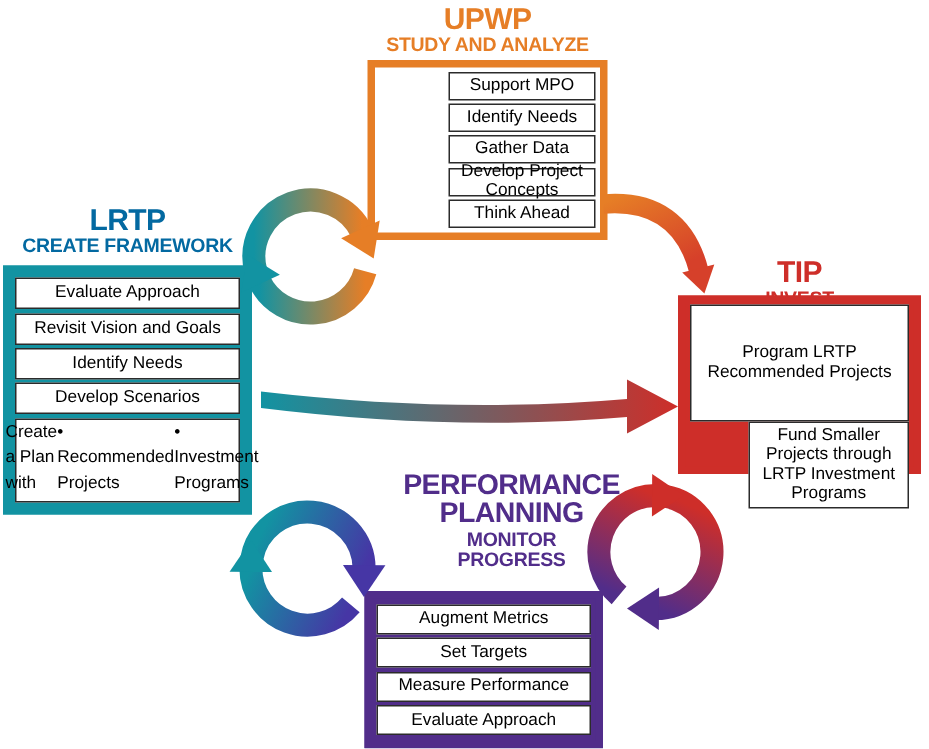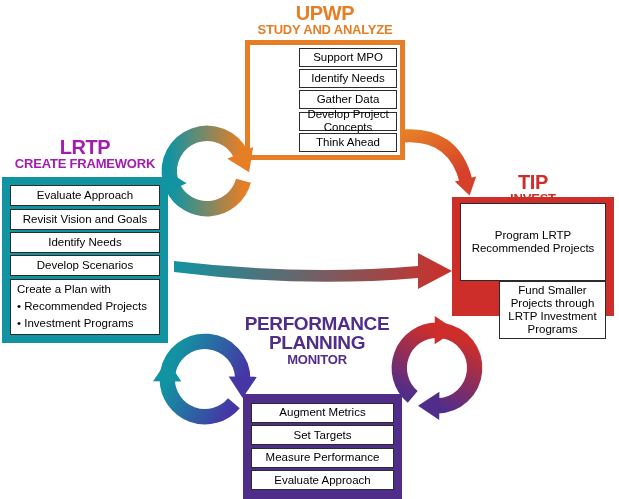--- a/index.html
+++ b/index.html
@@ -4,46 +4,46 @@
 <style>
   html,body{margin:0;padding:0;background:#fff;}
   .stage{position:relative;width:619px;height:499px;background:#fff;overflow:hidden;
          font-family:"Liberation Sans",sans-serif;color:#000;}
 
   
   .title{position:absolute;text-align:center;font-weight:bold;line-height:1.02;letter-spacing:-0.4px;}
   .t-big{font-size:20px;display:block;}
   .t-small{font-size:13px;display:block;letter-spacing:-0.2px;}
   .c-orange{color:#E67E26;}
-  .c-teal{color:#a21caf;}
+  .c-teal{color:#0369a1;}
   .c-red{color:#CE2E29;}
   .c-purple{color:#512D8A;}
 
   
   .box{position:absolute;box-sizing:border-box;border:5px solid;display:flex;flex-direction:column;
        justify-content:space-evenly;padding:1px 2px;}
   .box-upwp{left:245px;top:40px;width:160px;height:120px;border-color:#E67E26;background:#fff;padding-left:48px;}
   .box-lrtp{left:2px;top:177px;width:166px;height:166px;border-color:#1293A2;background:#1293A2;}
   .box-tip{left:452px;top:197px;width:162px;height:119px;border-color:#CE2E29;background:#CE2E29;}
   .box-perf{left:243px;top:394px;width:159px;height:105px;border-color:#512D8A;background:#512D8A;}
 
   .row{background:#fff;border:1px solid #2b2b2b;display:flex;align-items:center;justify-content:center;
        text-align:center;font-size:11.5px;line-height:1.15;margin:0 1px;}
   .h17{height:17px;flex:0 0 17px;}
   .h19{height:19px;flex:0 0 19px;}
   .h18{height:18px;flex:0 0 18px;}
   .h44{height:44px;flex:0 0 44px;padding:16px 8px;}
   .h56{height:56px;flex:0 0 56px;padding:0 8px;margin-left:40px;}
-  .row-plan{height:54px;flex:0 0 54px;flex-direction:column;align-items:flex-start;justify-content:center;
+  .row-plan{height:54px;flex:0 0 54px;flex-direction:row;align-items:flex-start;justify-content:center;
             text-align:left;padding-left:6px;line-height:1.5;}
 
   .tt-upwp{left:225px;top:3px;width:200px;}
   .tt-lrtp{left:0px;top:137px;width:170px;}
   .tt-tip{left:463px;top:172px;width:140px;}
-  .tt-perf{left:227px;top:314px;width:180px;}
+  .tt-perf{left:251px;top:314px;width:180px;}
   .tt-perf .t-big{font-size:19px;}
 
   
   .arr{position:absolute;}
   .rot25{transform:rotate(25deg);}
   .rot115{transform:rotate(115deg);}
 </style>
 </head>
 <body>
 
@@ -83,20 +83,21 @@
   </div>
   <div class="box box-tip">
     <div class="row h44">Program LRTP Recommended Projects</div>
     <div class="row h56">Fund Smaller Projects through LRTP Investment Programs</div>
   </div>
 
   <div class="title tt-perf c-purple">
     <span class="t-big">PERFORMANCE</span>
     <span class="t-big">PLANNING</span>
     <span class="t-small">MONITOR</span>
+    <span class="t-small">PROGRESS</span>
   </div>
   <div class="box box-perf">
     <div class="row h18">Augment Metrics</div>
     <div class="row h18">Set Targets</div>
     <div class="row h18">Measure Performance</div>
     <div class="row h18">Evaluate Approach</div>
   </div>
 
   <svg class="arr" style="left:148px;top:112px;" width="118" height="118" viewBox="0 0 100 100">
     <defs>

